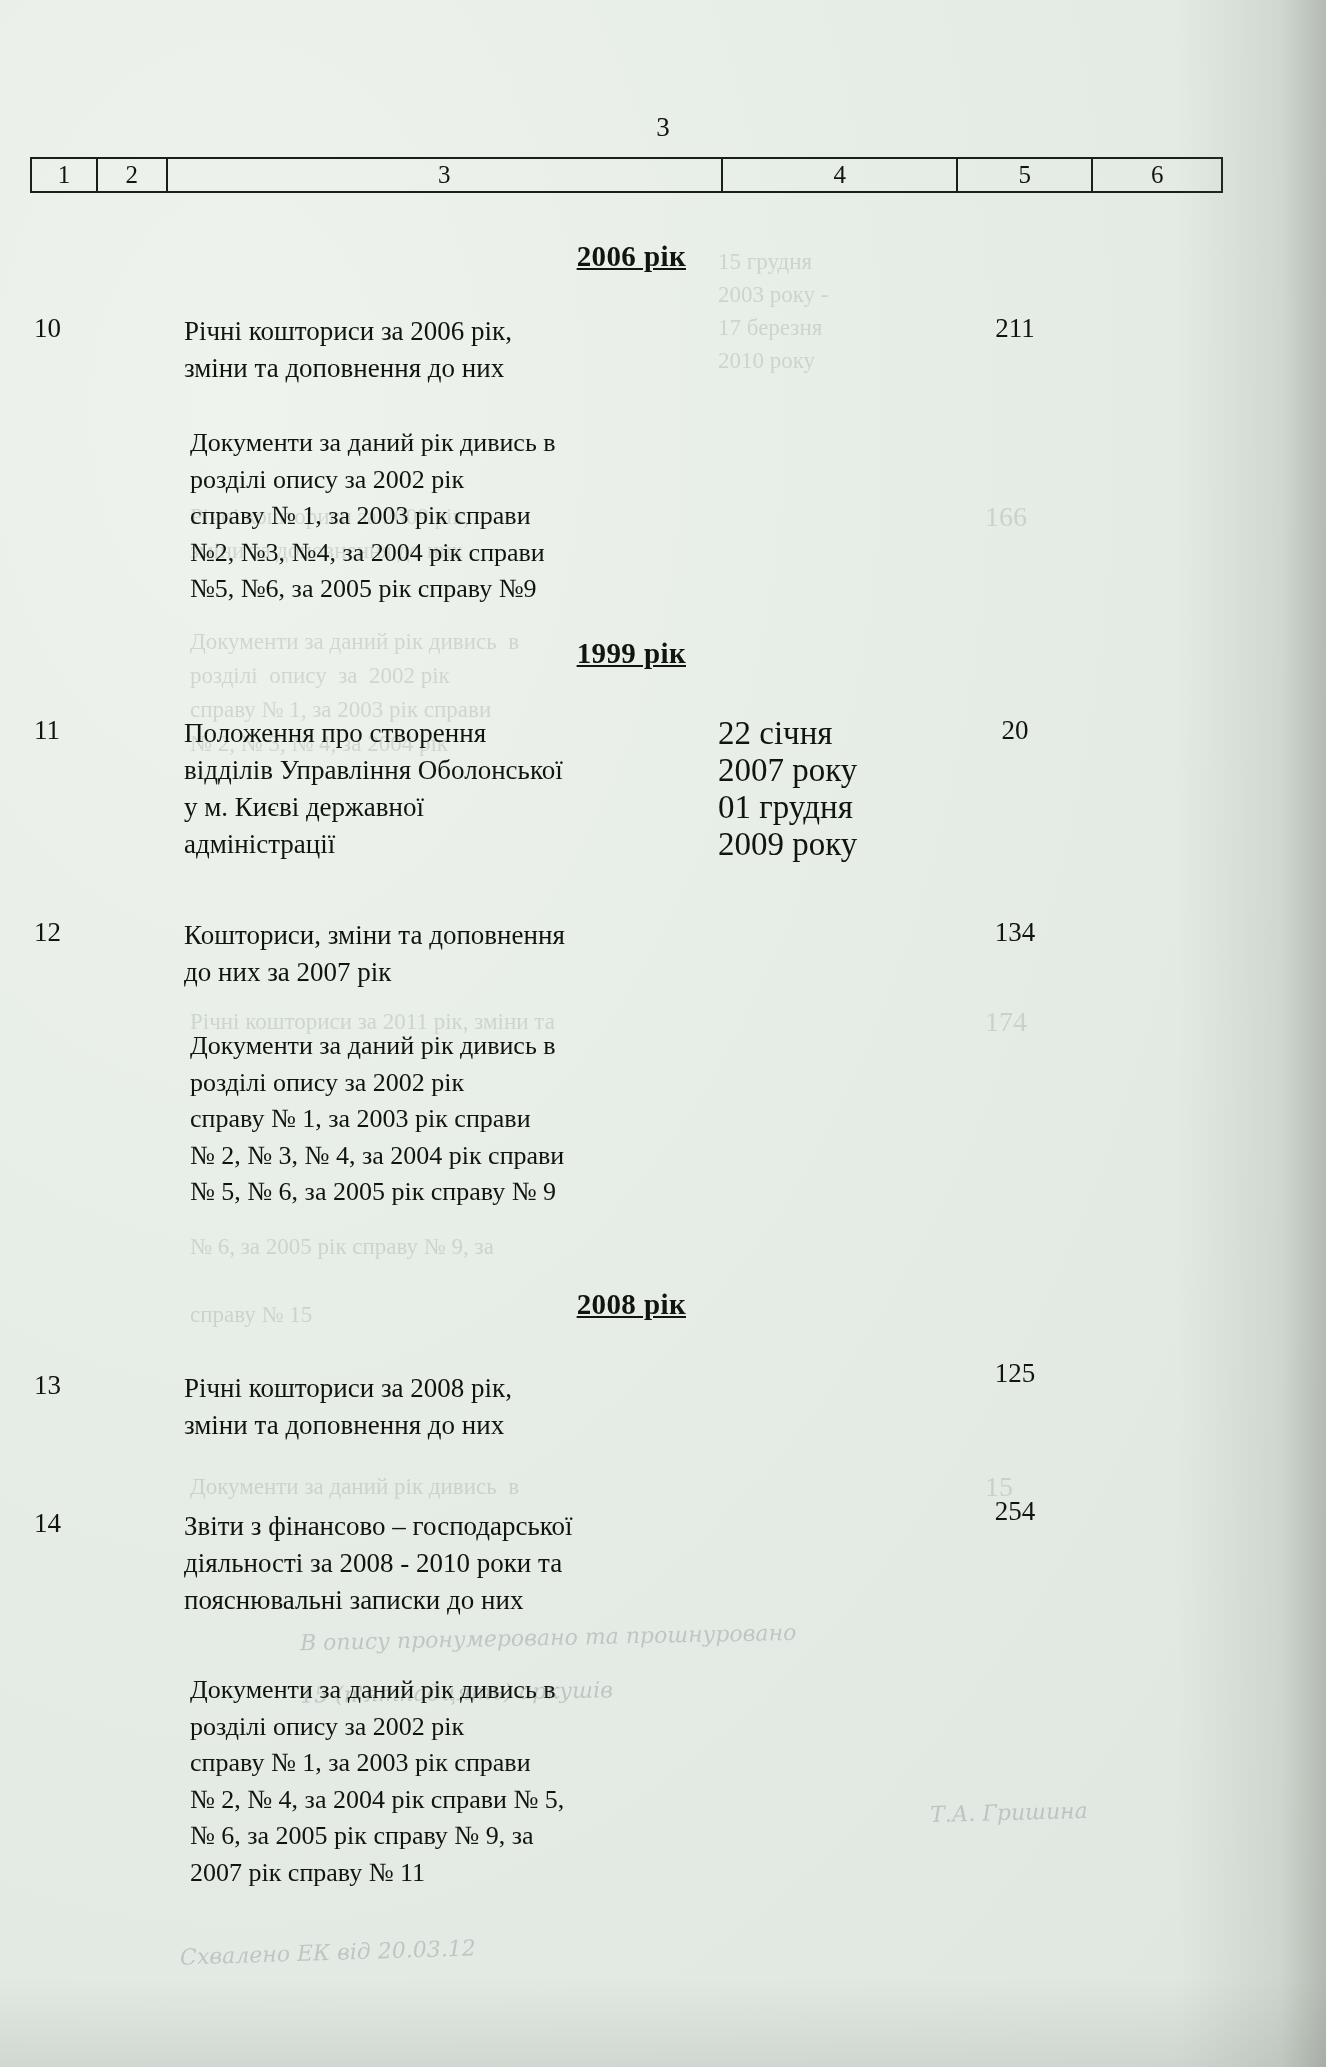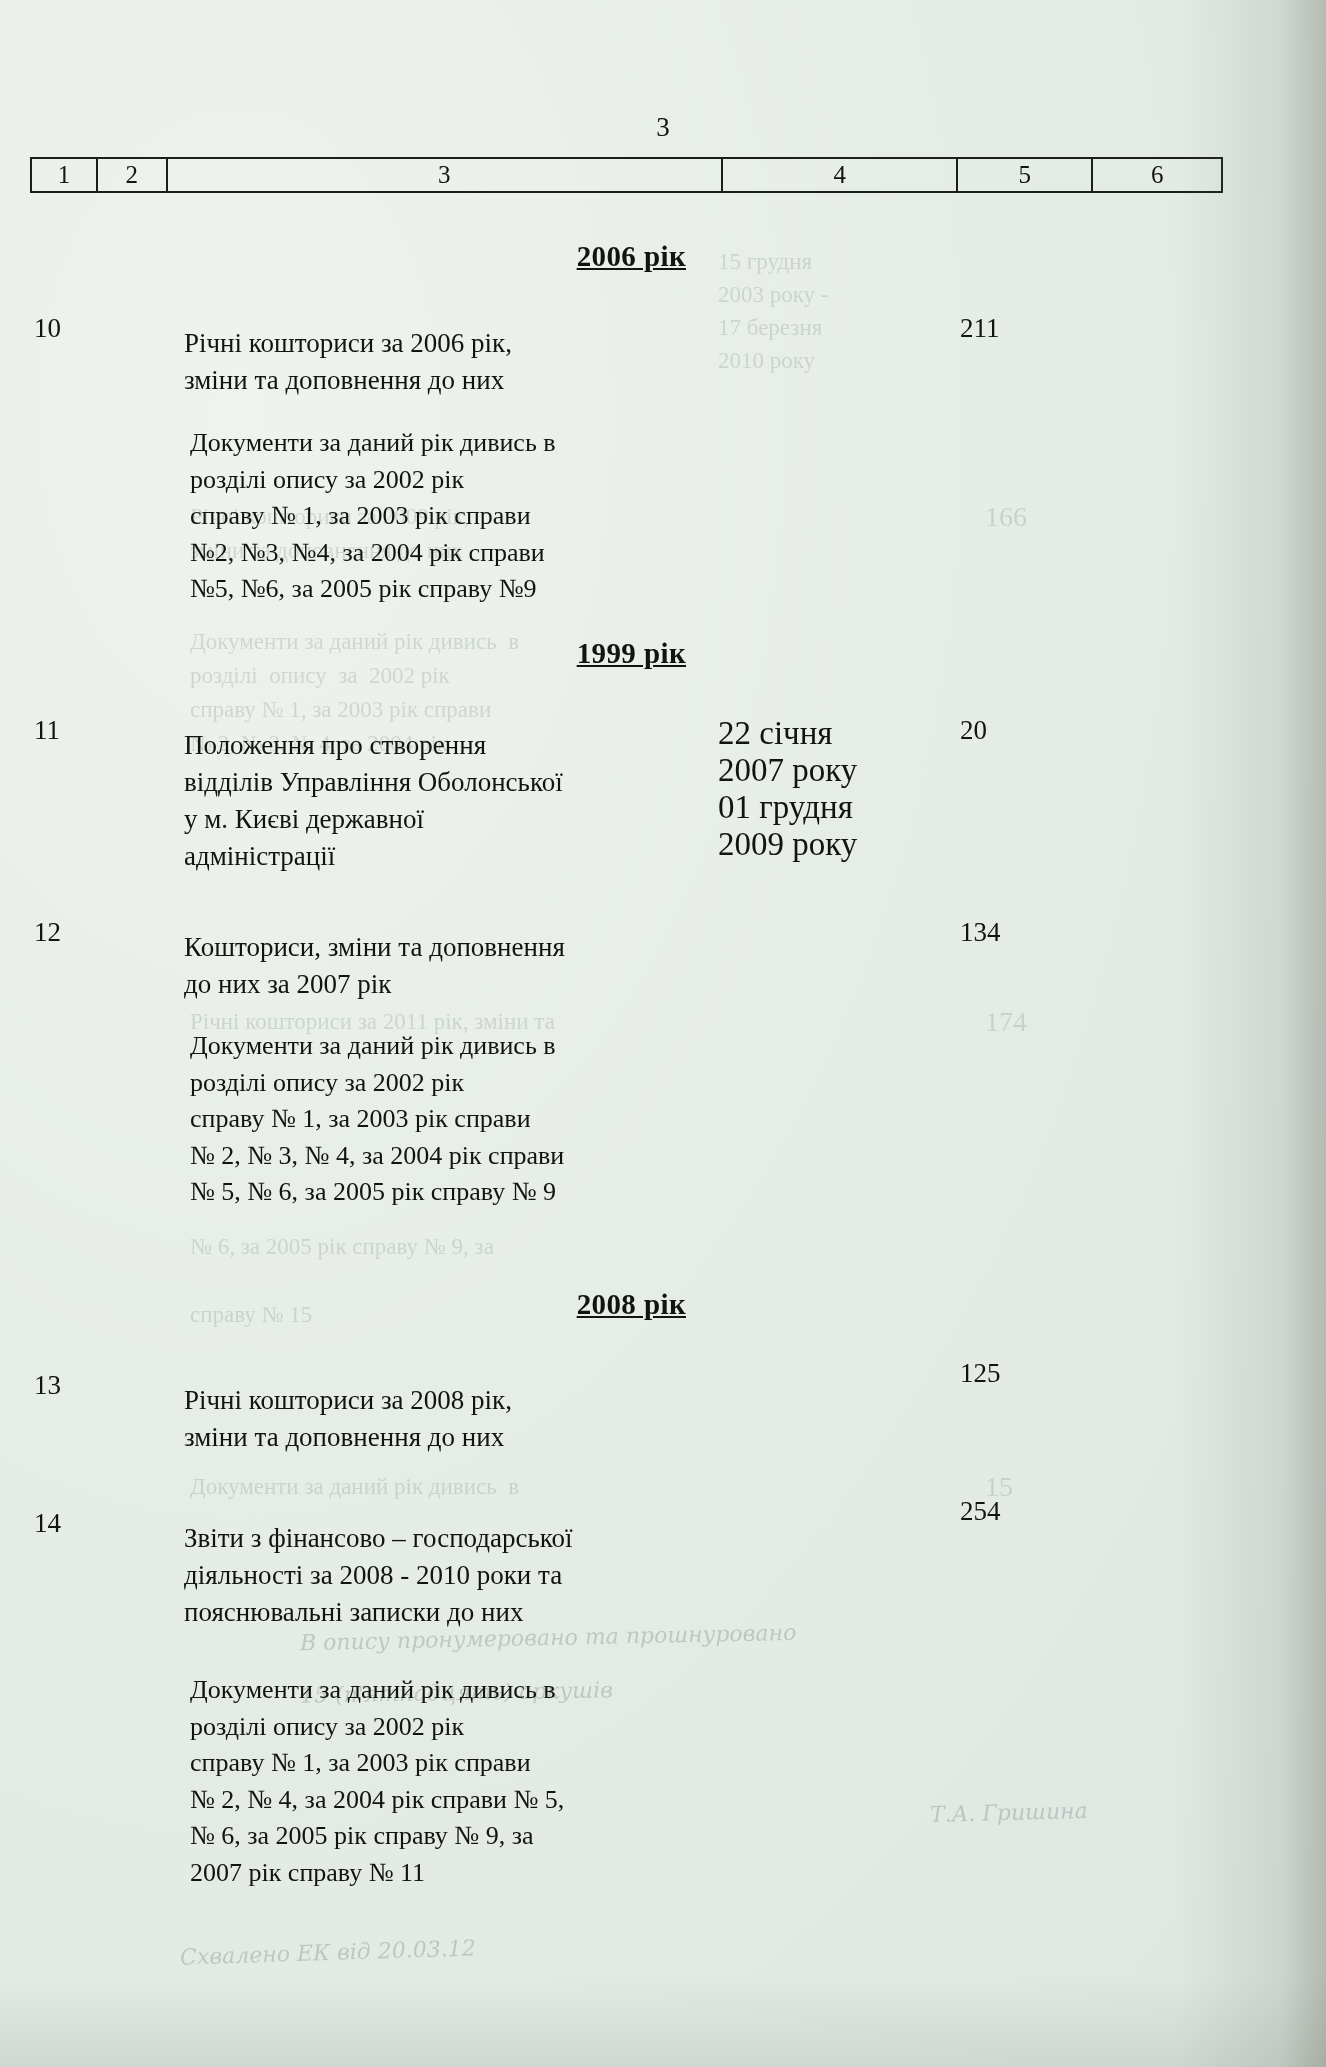--- a/index.html
+++ b/index.html
@@ -145,34 +145,34 @@
     width: 70px;
     font-size: 27px;
     text-align: left;
   }
   .col-title {
     position: absolute;
     left: 184px;
     width: 530px;
     font-size: 27px;
     line-height: 37px;
-    margin-top: 12px;
   }
   .col-dates {
     position: absolute;
     left: 718px;
     width: 230px;
     font-size: 33px;
     line-height: 37px;
   }
   .col-sheets {
     position: absolute;
     left: 960px;
     width: 110px;
     font-size: 27px;
+    text-align: center;
   }
 
   .note {
     position: absolute;
     left: 190px;
     width: 560px;
     font-size: 26px;
     line-height: 36.5px;
   }
 </style>

